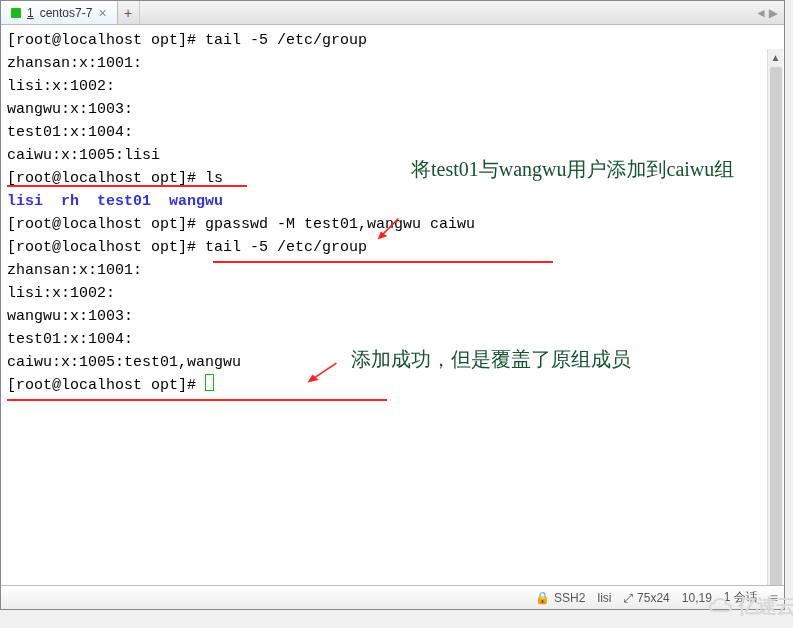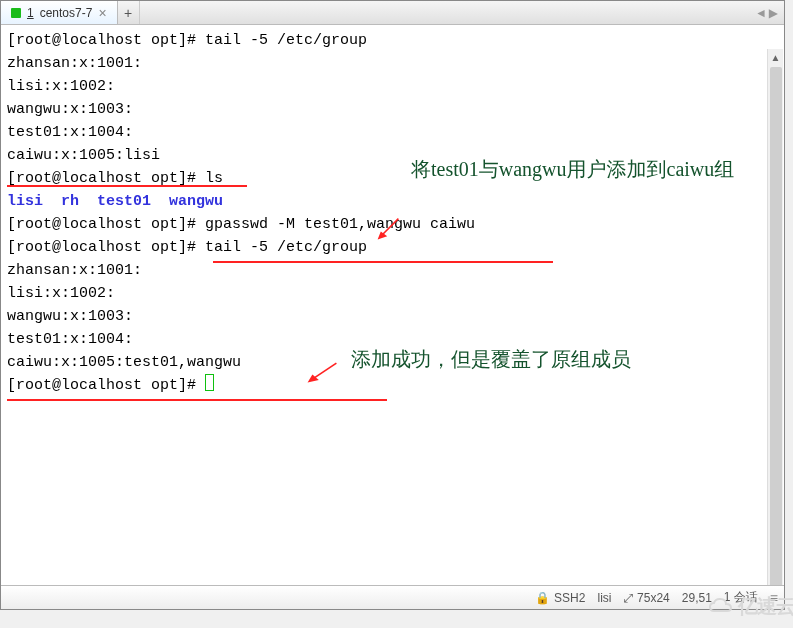--- a/index.html
+++ b/index.html
@@ -195,21 +195,21 @@
   <div class="status-bar">
     <div class="status-item">
         <span class="lock-ic">🔒</span>
         <span>SSH2</span>
       </div>
     <div class="status-item">lisi</div>
     <div class="status-item">
         <span>⤢</span> 
         <span>75x24</span>
       </div>
-    <div class="status-item">29,51</div>
+    <div class="status-item">10,19</div>
     <div class="status-item">1 会话</div>
     <span class="menu-ic">≡</span>
   </div>
 </div>
 
 <div class="watermark">
   <svg width="30" height="20">
       <path d="M8 14 Q4 14 4 10 Q4 6 8 6 Q9 2 14 2 Q20 2 20 7 Q25 7 25 11 Q25 14 21 14 Z" fill="none" stroke="#d9d9d9" stroke-width="2"></path>
     </svg>
   <span>亿速云</span>

